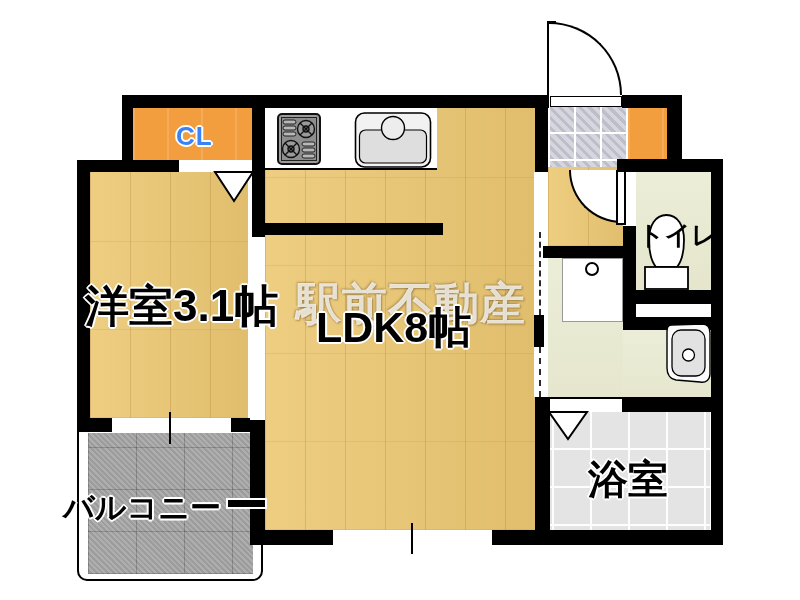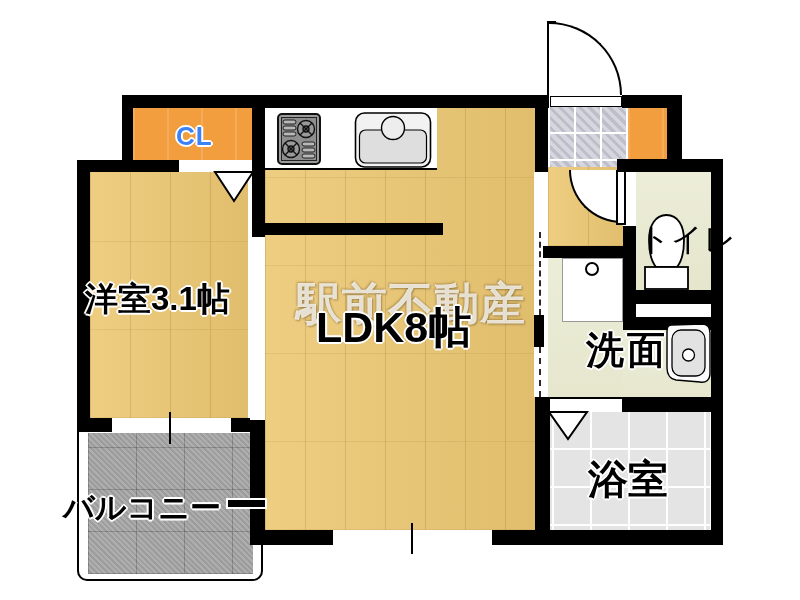--- a/index.html
+++ b/index.html
@@ -157,21 +157,20 @@
     <rect x="8" y="8" width="33" height="46" rx="9" fill="#e2e2e2" stroke="#000" stroke-width="1.3"></rect>
     <circle cx="24.5" cy="33" r="6" fill="#fff" stroke="#000" stroke-width="1.3"></circle>
   </svg>
 
   <div class="abs" style="left:562px;top:258px;width:61px;height:64px;background:#fff;border:1px solid #999;box-sizing:border-box;"></div>
   <div class="abs" style="left:585px;top:262px;width:14px;height:14px;background:#fff;border:2px solid #000;border-radius:50%;box-sizing:border-box;"></div>
 
   <div class="watermark" style="left:286px;top:274px;font-size:45px;">駅前不動産</div>
 
   <div class="label" style="left:176px;top:121px;font-size:26px;letter-spacing:1px;color:#3b82f6;">CL</div>
-  <div class="label" style="left:85px;top:277px;font-size:33px;">洋室3.1帖</div>
+  <div class="label" style="left:85px;top:277px;font-size:44px;">洋室3.1帖</div>
   <div class="label" style="left:316px;top:299px;font-size:43px;">LDK8帖</div>
-  <div class="label" style="left:638px;top:218px;font-size:32px;font-weight:normal;text-shadow:none;">トイレ</div>
-  <div class="label" style="left:586px;top:325px;font-size:38px;letter-spacing:3px;">洗面</div>
+  <div class="label" style="left:638px;top:218px;font-size:26px;font-weight:bold;text-shadow:none;">トイレ</div>
   <div class="label" style="left:588px;top:452px;font-size:40px;">浴室</div>
   <div class="label" style="left:63px;top:487px;font-size:31px;">バルコニー</div>
   <div class="abs" style="left:228px;top:500px;width:37px;height:7px;background:#000;outline:2px solid #fff;"></div>
 
 </div>
 
 </body></html>

